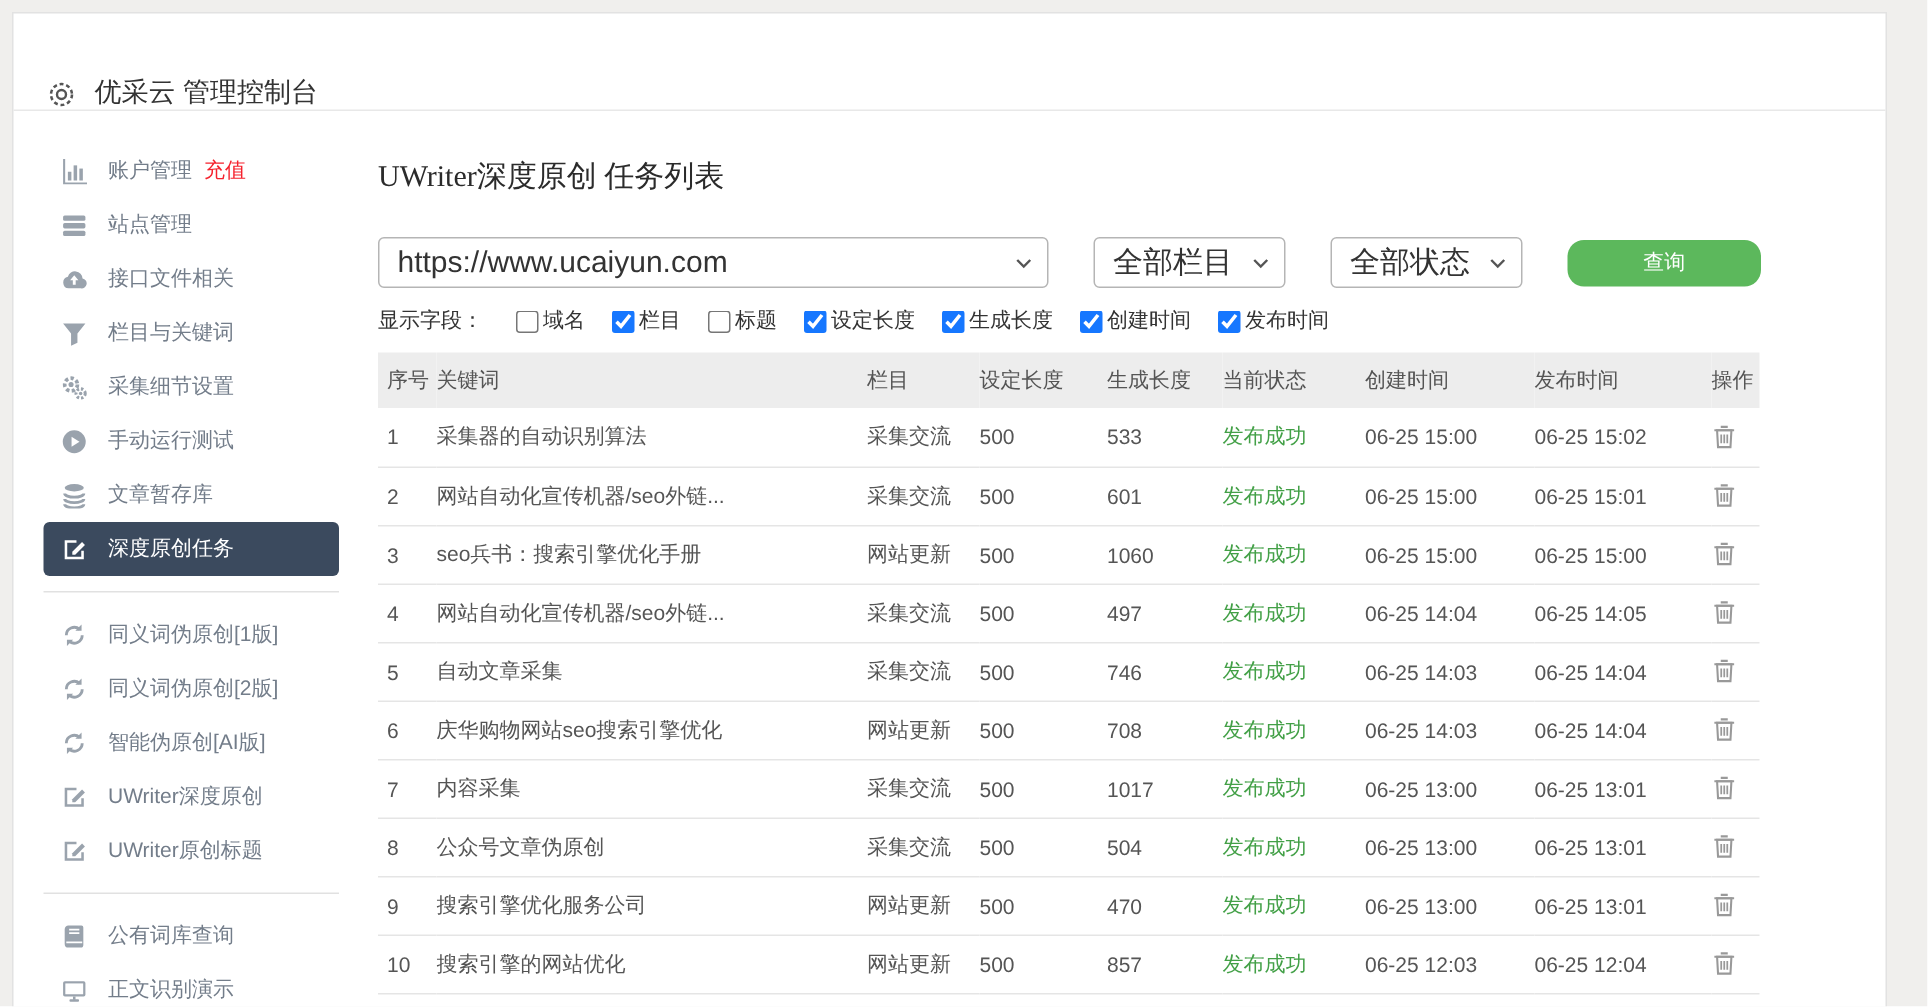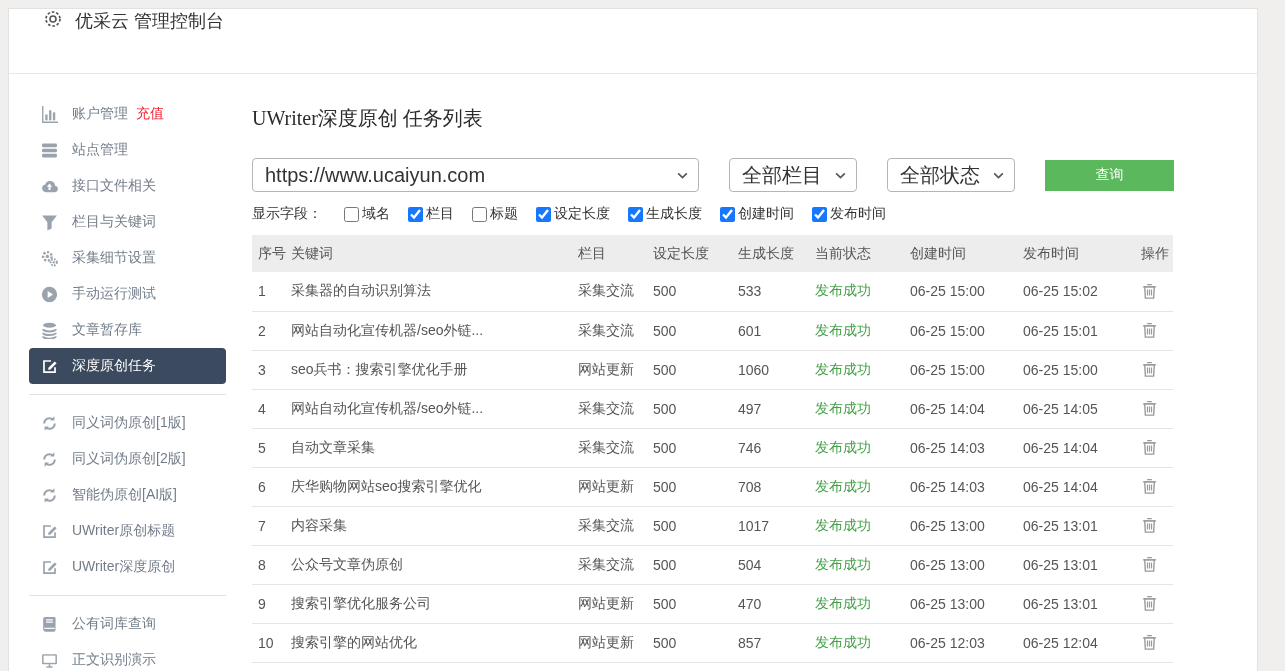--- a/index.html
+++ b/index.html
@@ -10,21 +10,21 @@
   }
   .page { position:relative; width:1285px; height:671px; background:#f0efed; }
   .card {
     position:absolute; left:8px; top:8px; width:1250px; height:663px;
     background:#fff; border:1px solid #e2e2e2; border-bottom:none;
     display:flex; flex-direction:column;
   }
   
   .topbar {
     flex:0 0 65px; border-bottom:1px solid #e8e8e8;
-    display:flex; align-items:flex-start; gap:12px; padding-left:34px;
+    display:flex; align-items:flex-end; gap:12px; padding-left:22px;
     font-size:18px; color:#333;
   }
   .topbar .gear { display:flex; color:#555; }
   
   .bodywrap { flex:1; display:flex; min-height:0; }
   
   .sidebar { flex:0 0 243px; padding-top:22px; }
   .side-item {
     --hole:#fff;
     height:36px; margin:0 26px 0 20px; padding-left:12px; border-radius:4px;
@@ -45,21 +45,21 @@
   .select-wrap select {
     appearance:none; -webkit-appearance:none; -moz-appearance:none;
     width:100%; height:34px; border:1px solid #b5b5b5; border-radius:4px;
     background:#fff; font-size:20px; color:#333; padding:0 30px 0 12px;
     font-family:inherit; cursor:pointer;
   }
   .select-wrap .chev { position:absolute; right:10px; top:11px; pointer-events:none; display:flex; }
   .w-site { width:447px; }
   .w-sm { width:128px; margin-left:30px; }
   .btn-query {
-    margin-left:30px; width:129px; height:31px; border:none; border-radius:0;
+    margin-left:30px; width:129px; height:31px; border:none; border-radius:11px;
     background:#5cb85c; color:#fff; font-size:14px; cursor:pointer; font-family:inherit;
   }
   .fields-row { margin-top:13px; display:flex; align-items:center; gap:18px; font-size:14px; color:#333; }
   .fields-label { margin-right:4px; }
   .cb { display:flex; align-items:center; gap:3px; cursor:pointer; }
   .cb input { width:15px; height:15px; margin:0; accent-color:#1677ff; cursor:pointer; }
   
   .task-table { margin-top:12px; width:921px; border-collapse:collapse; font-size:14px; color:#555; table-layout:fixed; }
   .task-table th {
     background:#ededed; height:37px; font-weight:400; text-align:left;
@@ -208,30 +208,30 @@
             </span>
           <span>智能伪原创[AI版]</span>
         </div>
         <div class="side-item">
           <span class="icon">
               <svg viewBox="0 0 16 16">
                 <path d="M14 8.6V14H2V2h7.4v1.6H3.6v8.8h8.8V8.6z" fill="currentColor"></path>
                 <path d="M6.8 9.3L12.9 3.2l1.8 1.8-6.1 6.1H6.8z" fill="currentColor"></path>
               </svg>
             </span>
-          <span>UWriter原创标题</span>
+          <span>UWriter深度原创</span>
         </div>
         <div class="side-item">
           <span class="icon">
               <svg viewBox="0 0 16 16">
                 <path d="M14 8.6V14H2V2h7.4v1.6H3.6v8.8h8.8V8.6z" fill="currentColor"></path>
                 <path d="M6.8 9.3L12.9 3.2l1.8 1.8-6.1 6.1H6.8z" fill="currentColor"></path>
               </svg>
             </span>
-          <span>UWriter深度原创</span>
+          <span>UWriter原创标题</span>
         </div>
 
         <div class="side-divider"></div>
 
         <div class="side-item">
           <span class="icon">
               <svg viewBox="0 0 16 16">
                 <path d="M4.5 1h8a1.2 1.2 0 0 1 1.2 1.2v11a1.6 1.6 0 0 1-1.6 1.6H4.3A2.3 2.3 0 0 1 2 12.5V3.3A2.3 2.3 0 0 1 4.5 1z" fill="currentColor"></path>
                 <path d="M4.8 3.6h6.4M4.8 5.8h6.4" stroke="var(--hole)" stroke-width="1.1"></path>
                 <path d="M3 11.6h10" stroke="var(--hole)" stroke-width="1.1"></path>

